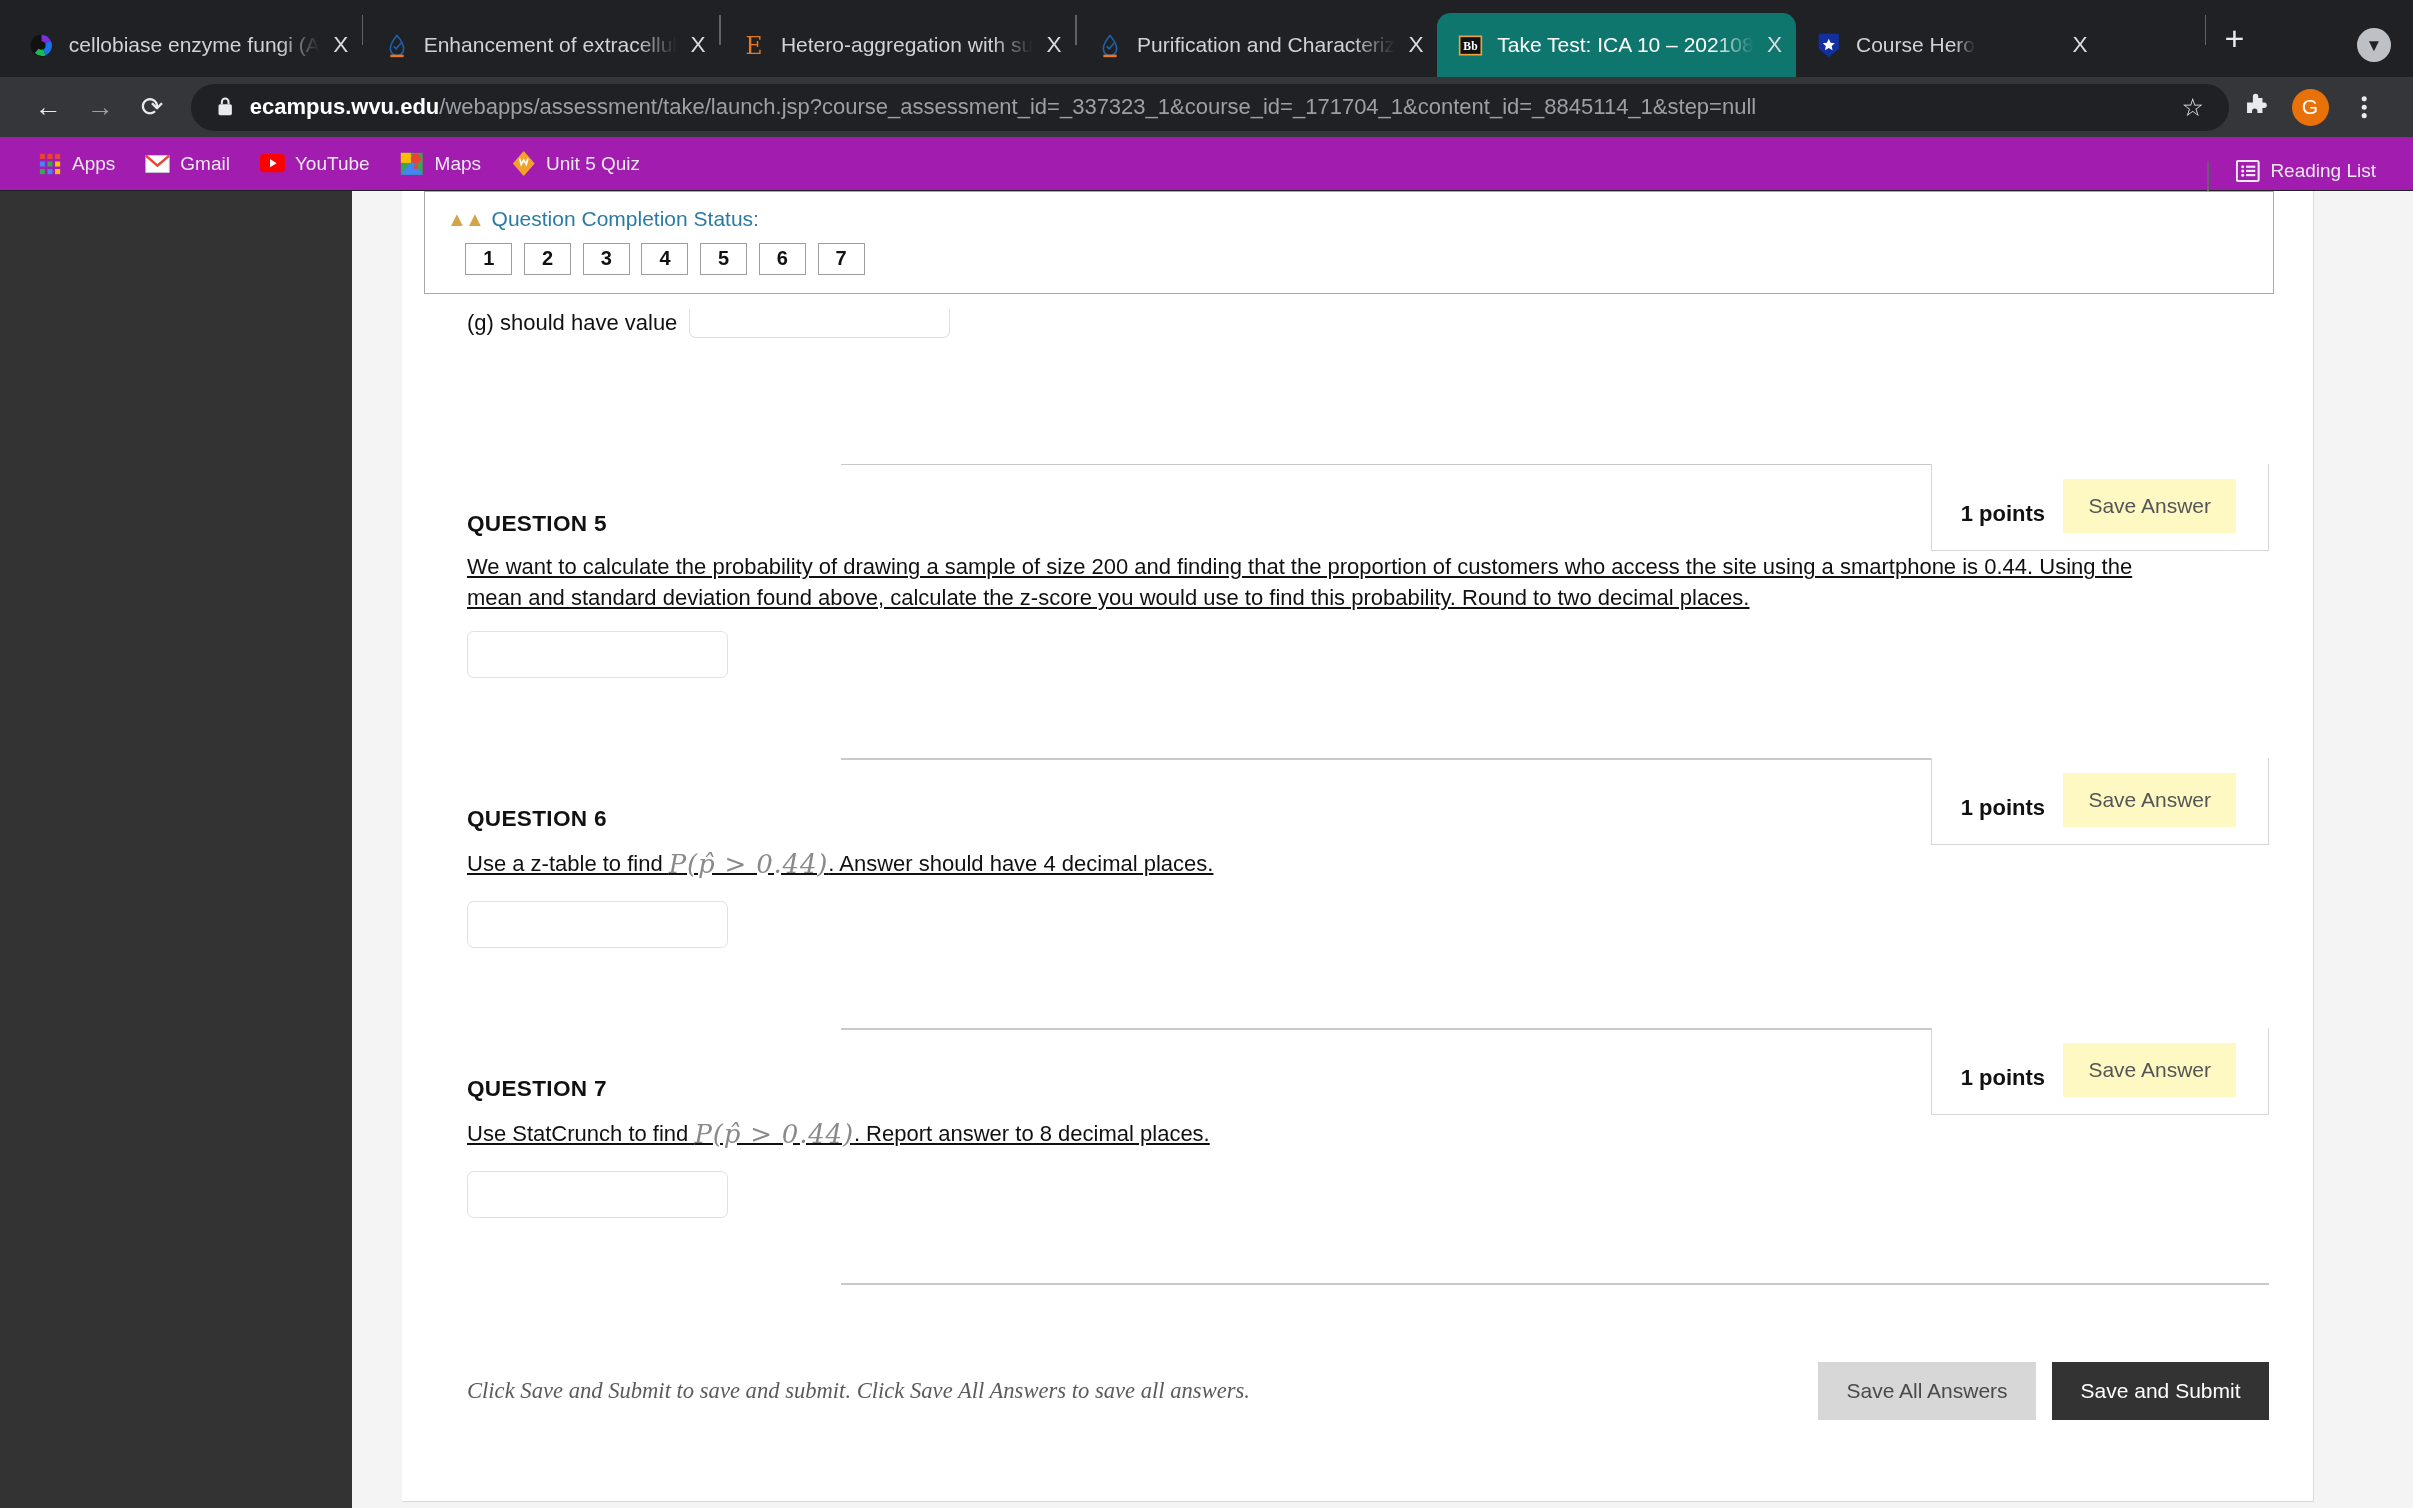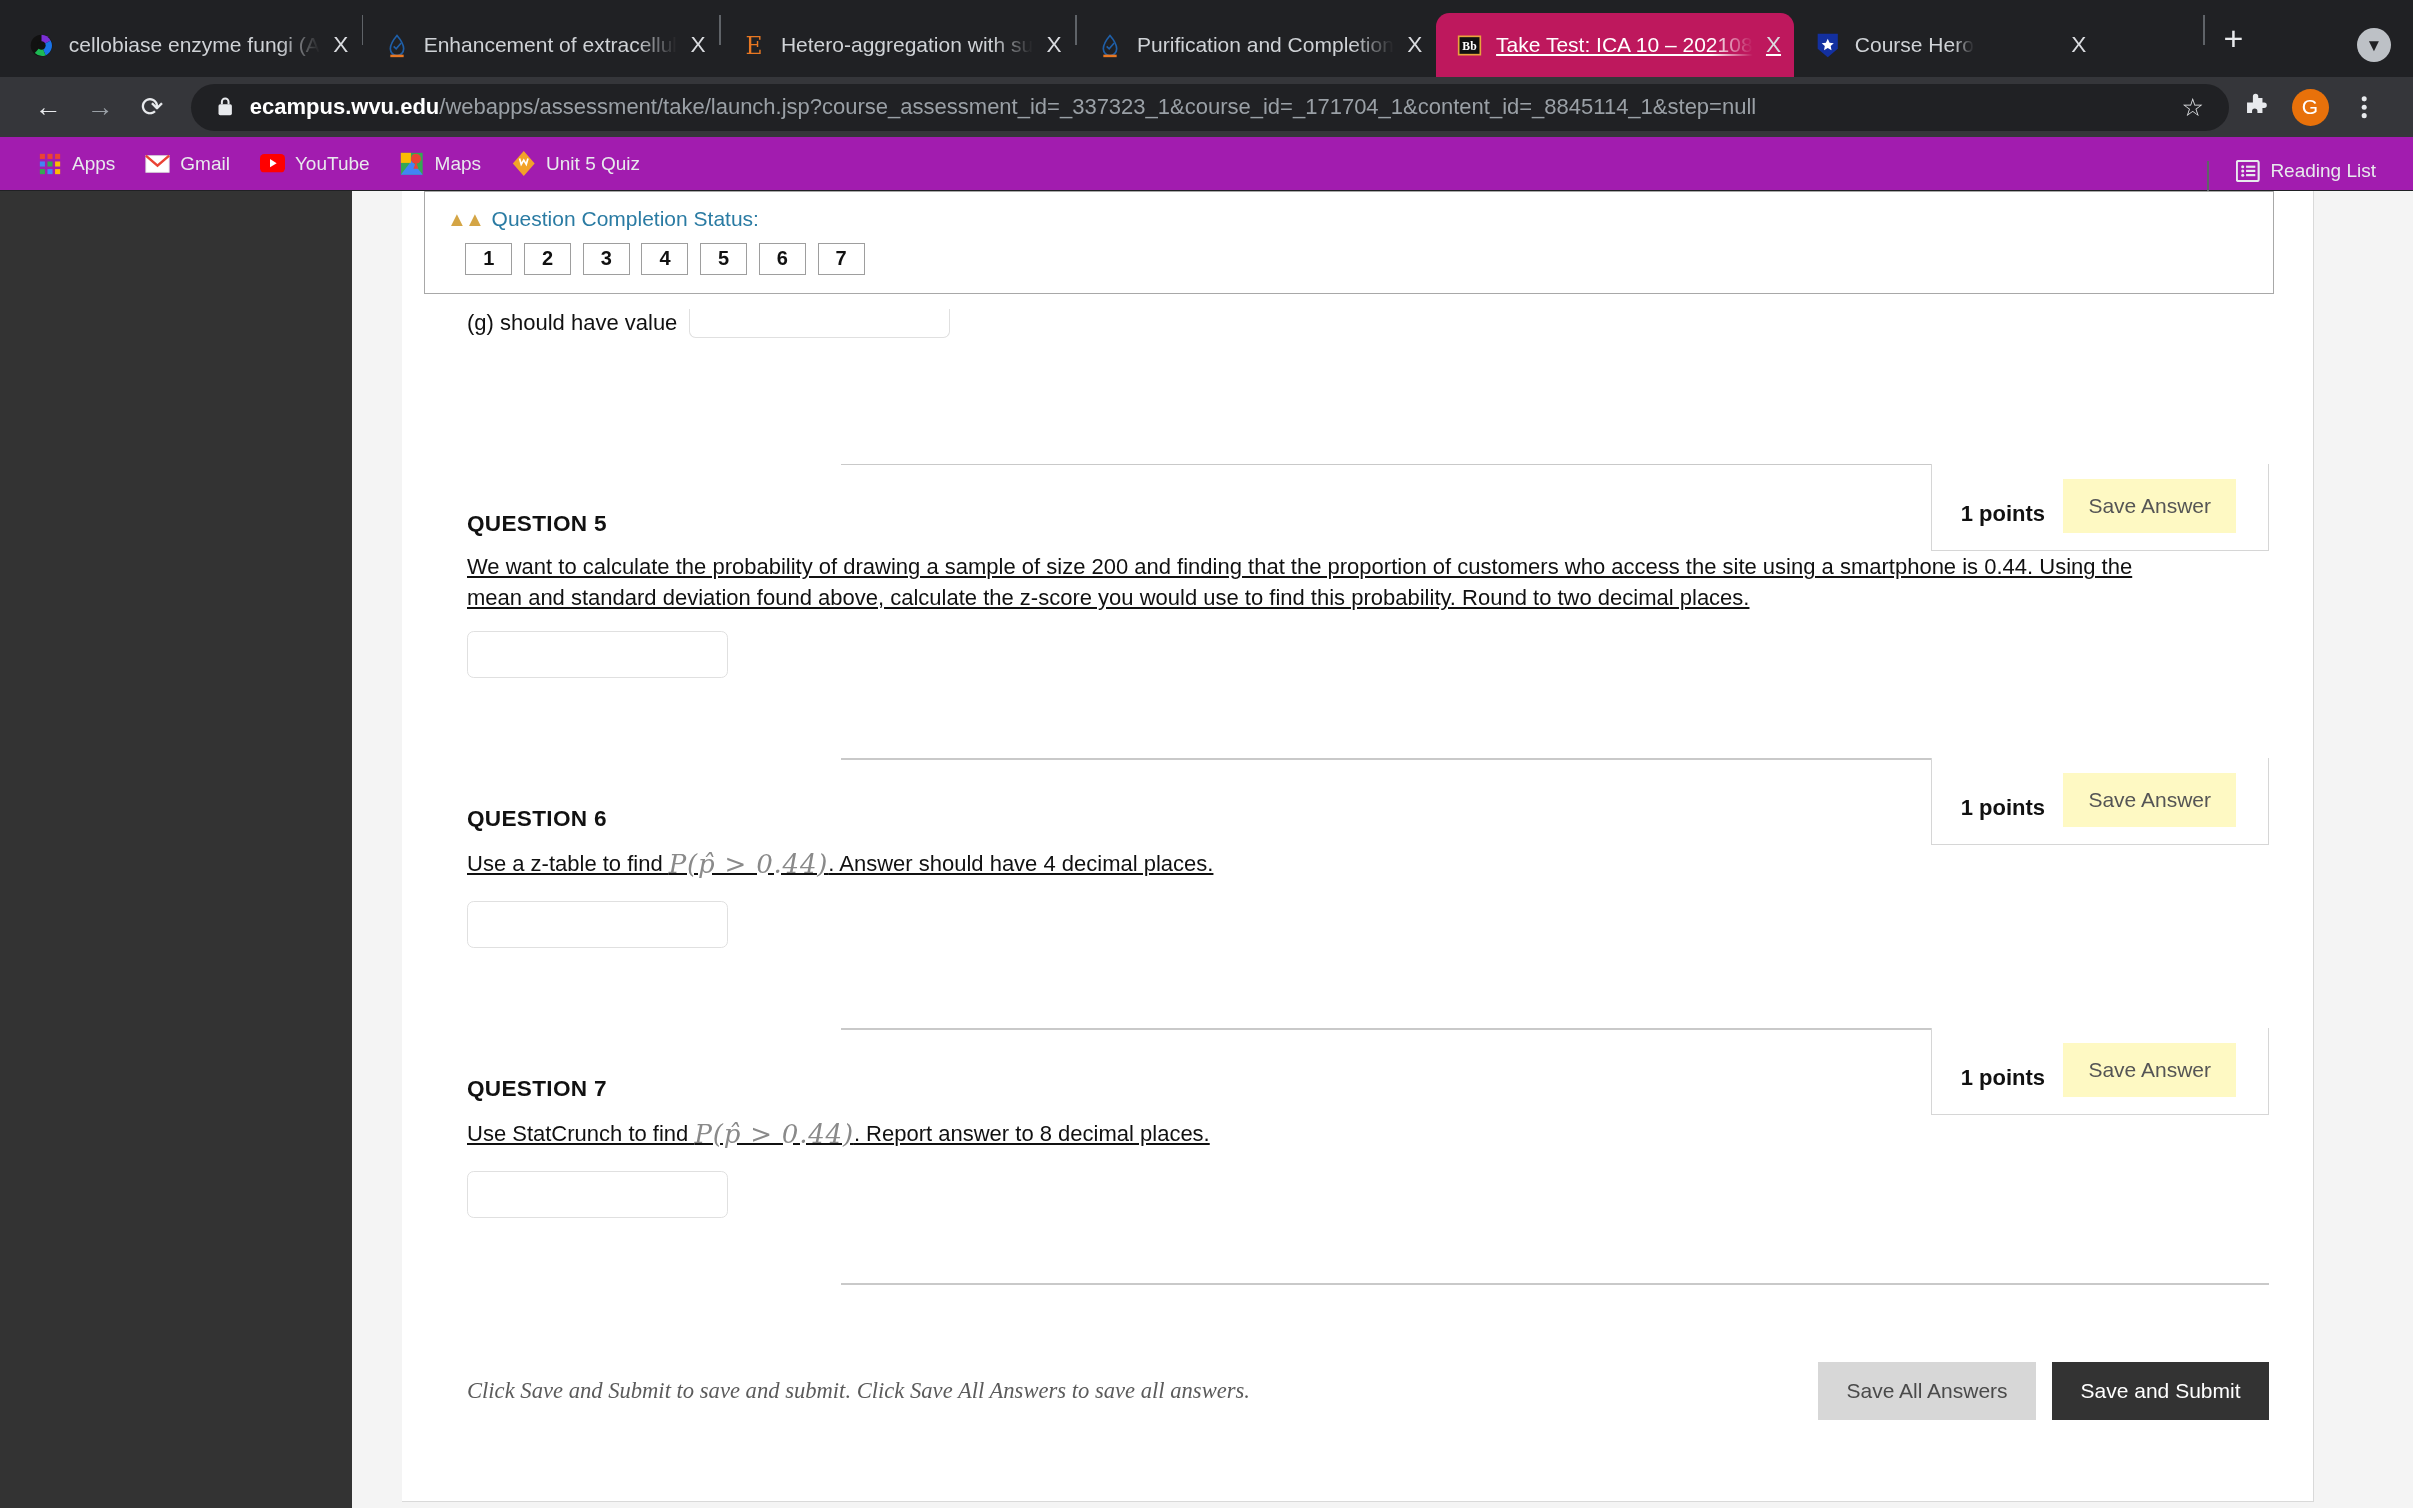--- a/index.html
+++ b/index.html
@@ -25,24 +25,23 @@
     height: 64px;
     display: flex;
     align-items: center;
     gap: 13.4px;
     padding: 0 13.4px 0 20px;
     position: relative;
     min-width: 0;
   }
   .tab.inactive { color: #cfd2d6; }
   .tab.active {
-    background: #be185d;
+    background: #0f766e;
     border-radius: 13.4px 13.4px 0 0;
     color: #ffffff;
-    text-decoration: underline;
   }
   .tab-sep {
     width: 1.7px; height: 30px; background: #5f6368;
     align-self: center; margin-bottom: 17px;
   }
   .tab-favicon {
     width: 27px; height: 27px; flex: 0 0 27px;
     display: flex; align-items: center; justify-content: center;
   }
   .tab-title {
@@ -324,21 +323,21 @@
     <div class="tab-sep"></div>
 
     <div class="tab inactive">
       <span class="tab-favicon">
         <svg width="22" height="25" viewBox="0 0 26 30">
           <path d="M13 3 C7 10 5 15 5 19 a8 8 0 0 0 16 0 C21 15 19 10 13 3 Z" fill="none" stroke="#1f5fa8" stroke-width="2"></path>
           <path d="M9 16 l3 3 l6 -7" fill="none" stroke="#1f5fa8" stroke-width="2"></path>
           <rect x="5" y="26" width="16" height="3" fill="#e87722"></rect>
         </svg>
       </span>
-      <span class="tab-title">Purification and Completion</span>
+      <span class="tab-title">Purification and Characteriz</span>
       <span class="tab-close">X</span>
     </div>
 
     <div class="tab active">
       <span class="tab-favicon">
         <svg width="25" height="25" viewBox="0 0 30 30">
           <rect x="2" y="4" width="26" height="22" fill="#111" stroke="#e8a33d" stroke-width="2"></rect>
           <text x="15" y="20" font-family="Liberation Serif, serif" font-weight="bold" font-size="14" fill="#ffffff" text-anchor="middle">Bb</text>
         </svg>
       </span>

